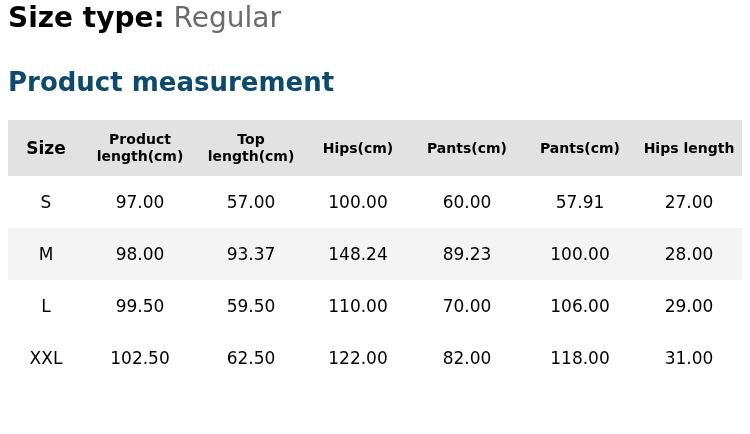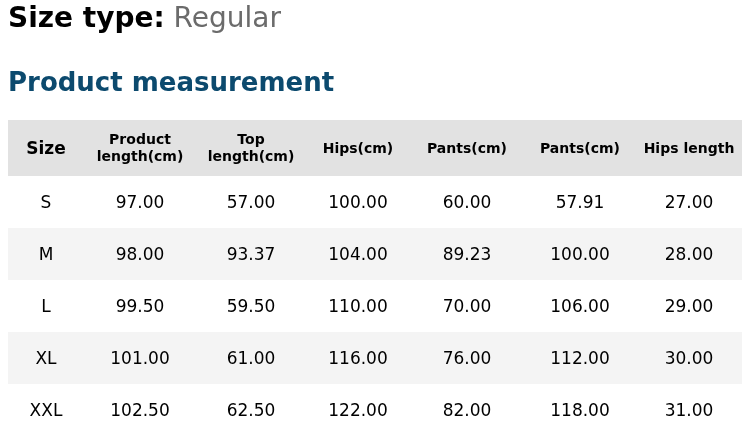--- a/index.html
+++ b/index.html
@@ -134,42 +134,33 @@
         <td>57.00</td>
         <td>100.00</td>
         <td>60.00</td>
         <td>57.91</td>
         <td>27.00</td>
       </tr>
       <tr class="even">
         <td>M</td>
         <td>98.00</td>
         <td>93.37</td>
-        <td>104.00</td>
+        <td>148.24</td>
         <td>89.23</td>
         <td>100.00</td>
         <td>28.00</td>
       </tr>
       <tr class="odd">
         <td>L</td>
         <td>99.50</td>
         <td>59.50</td>
         <td>110.00</td>
         <td>70.00</td>
         <td>106.00</td>
         <td>29.00</td>
-      </tr>
-      <tr class="even">
-        <td>XL</td>
-        <td>101.00</td>
-        <td>61.00</td>
-        <td>116.00</td>
-        <td>76.00</td>
-        <td>112.00</td>
-        <td>30.00</td>
       </tr>
       <tr class="odd">
         <td>XXL</td>
         <td>102.50</td>
         <td>62.50</td>
         <td>122.00</td>
         <td>82.00</td>
         <td>118.00</td>
         <td>31.00</td>
       </tr>

